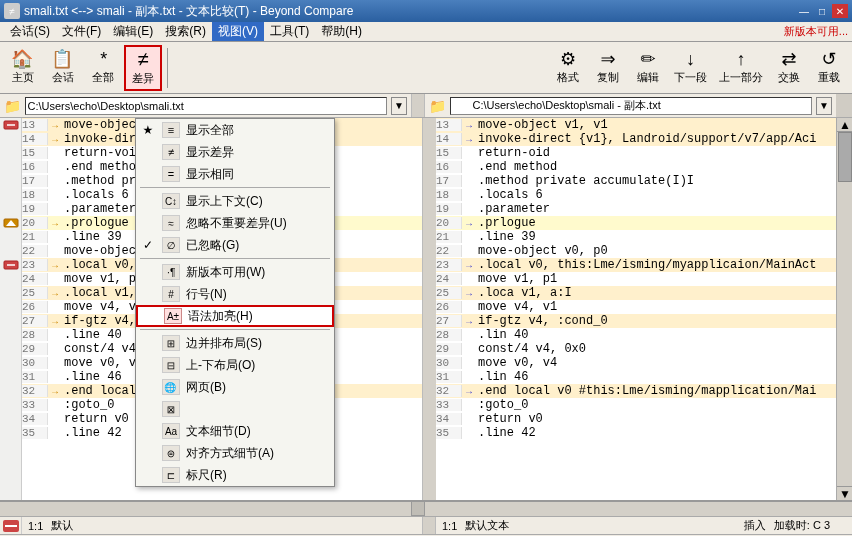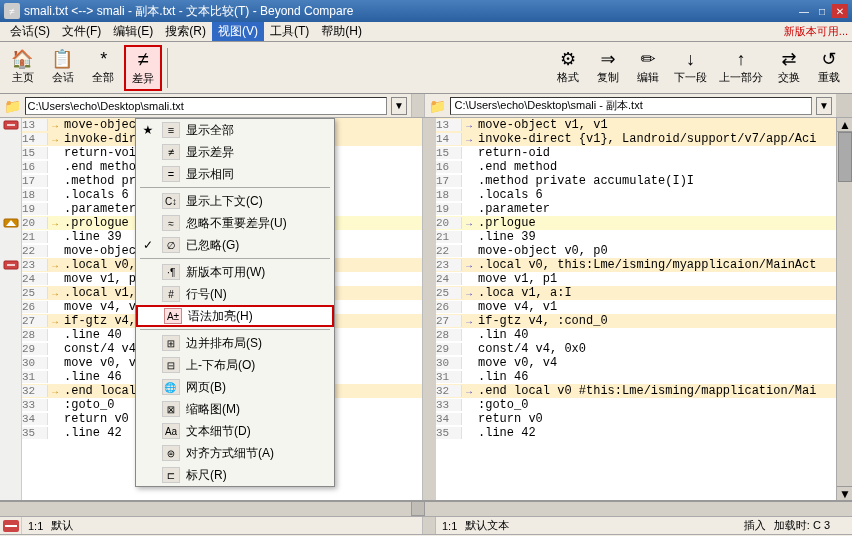--- a/index.html
+++ b/index.html
@@ -121,21 +121,21 @@
 
 <div style="display:flex; height:24px; background:#f0ece4; border-bottom:1px solid #aaa;">
   <div style="display:flex; align-items:center; flex:1; padding:0 4px; gap:4px;">
     <span style="font-size:14px;">📁</span>
     <input class="path-input" style="flex: 1 1 0%; height: 18px; border: 1px inset rgb(136, 136, 136); font-size: 11px; padding: 0px 1px;" value="C:\Users\echo\Desktop\smali.txt">
     <div class="path-dropdown">▼</div>
   </div>
   <div style="width:14px; background:#d4d0c8; border-left:1px solid #bbb; border-right:1px solid #bbb;"></div>
   <div style="display:flex; align-items:center; flex:1; padding:0 4px; gap:4px;">
     <span style="font-size:14px;">📁</span>
-    <input class="path-input" style="flex: 1 1 0%; height: 18px; border: 1px inset rgb(136, 136, 136); font-size: 11px; padding: 0px 3px;" value="C:\Users\echo\Desktop\smali - 副本.txt">
+    <input class="path-input" style="flex: 1 1 0%; height: 18px; border: 1px inset rgb(136, 136, 136); font-size: 11px; padding: 0px 21px;" value="C:\Users\echo\Desktop\smali - 副本.txt">
     <div class="path-dropdown">▼</div>
   </div>
   <div style="width:16px; background:#d0ccc4;"></div>
 </div>
 
 <div style="display:flex; height:calc(536px - 22px - 20px - 52px - 24px - 18px - 18px); overflow:hidden; position:relative;">
 
   <div style="width:22px; background:#f0f0ee; border-right:1px solid #ccc; flex-shrink:0; display:flex; flex-direction:column; padding-top:0; overflow:hidden;">
     <div style="height:14px; display:flex; align-items:center; justify-content:center;">
       <svg width="16" height="10">
@@ -476,21 +476,20 @@
         <span class="label">上-下布局(O)</span>
       </div>
       <div class="dropdown-menu-item">
         <span class="check"></span>
         <span class="menu-icon" style="font-size:10px;">🌐</span>
         <span class="label">网页(B)</span>
       </div>
       <div class="dropdown-menu-item">
         <span class="check"></span>
         <span class="menu-icon" style="font-size:10px;">⊠</span>
-        <span class="label">缩略图(M)</span>
       </div>
       <div class="dropdown-menu-item">
         <span class="check"></span>
         <span class="menu-icon" style="font-size:10px;">Aa</span>
         <span class="label">文本细节(D)</span>
       </div>
       <div class="dropdown-menu-item">
         <span class="check"></span>
         <span class="menu-icon" style="font-size:10px;">⊜</span>
         <span class="label">对齐方式细节(A)</span>

